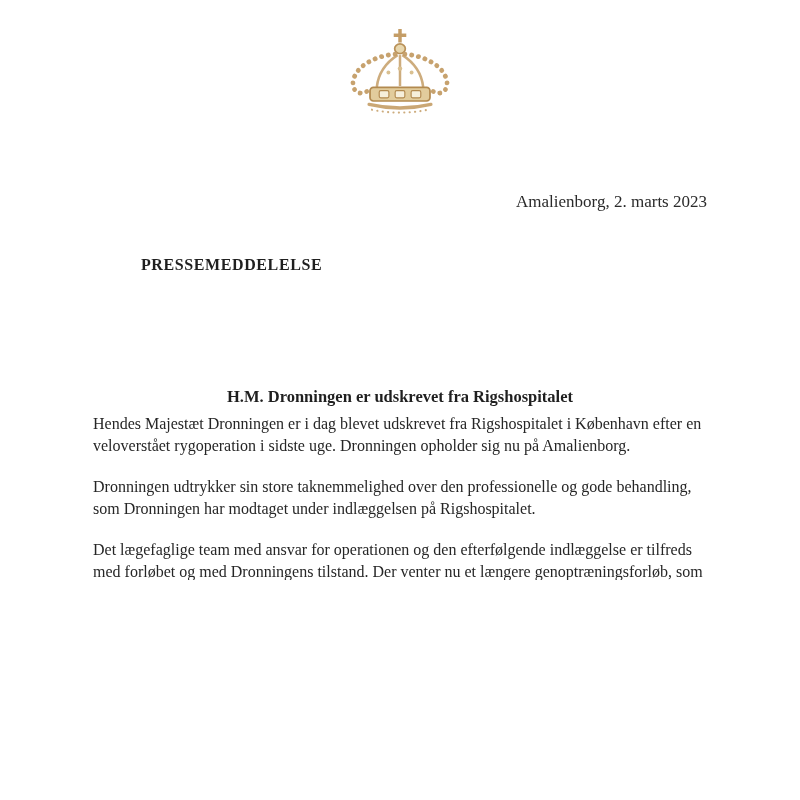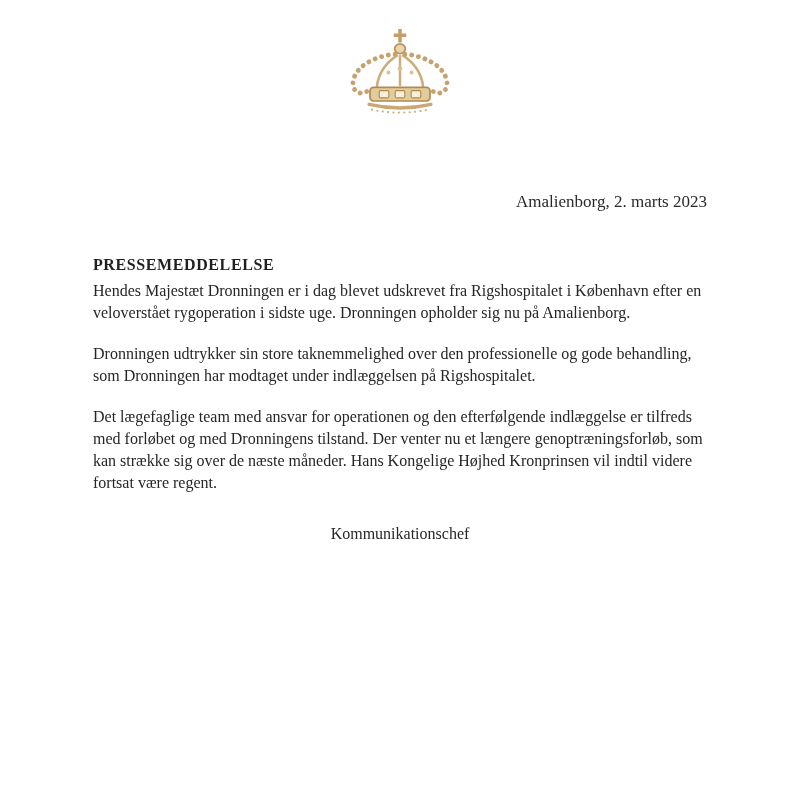--- a/index.html
+++ b/index.html
@@ -32,20 +32,21 @@
     line-height: 20px;
     color: #2a2a2a;
   }
   .kicker {
     margin-top: 44px;
     padding-left: 93px;
     font-size: 16px;
     font-weight: bold;
     letter-spacing: 0.6px;
     color: #1f1f1f;
+    margin-left: 48px;
   }
   .headline {
     margin: 113px 0 0 0;
     text-align: center;
     font-size: 16.5px;
     font-weight: bold;
     color: #1f1f1f;
   }
   .body-text {
     padding: 0 92px 0 93px;
@@ -100,20 +101,21 @@
         <path d="M28 81 Q 60 88.5 92 81" stroke-width="3.4" stroke-linecap="round" stroke-opacity="0.9"></path>
         <path d="M31 86.5 Q 60 92.5 89 86.5" stroke-width="2.2" stroke-linecap="round" stroke-dasharray="0.1 5.5" stroke-opacity="0.85"></path>
       </g>
     </svg>
   </div>
 
   <div class="dateline">Amalienborg, 2. marts 2023</div>
 
   <div class="kicker">PRESSEMEDDELELSE</div>
 
+  <h1 class="headline">H.M. Dronningen er udskrevet fra Rigshospitalet</h1>
 
   <div class="body-text">
     <p>Hendes Majestæt Dronningen er i dag blevet udskrevet fra Rigshospitalet i København efter en veloverstået rygoperation i sidste uge. Dronningen opholder sig nu på Amalienborg.</p>
     <p>Dronningen udtrykker sin store taknemmelighed over den professionelle og gode behandling, som Dronningen har modtaget under indlæggelsen på Rigshospitalet.</p>
     <p>Det lægefaglige team med ansvar for operationen og den efterfølgende indlæggelse er tilfreds med forløbet og med Dronningens tilstand. Der venter nu et længere genoptræningsforløb, som kan strække sig over de næste måneder. Hans Kongelige Højhed Kronprinsen vil indtil videre fortsat være regent.</p>
   </div>
 
   <div class="signature">
     <div>Kommunikationschef</div>
   </div>

